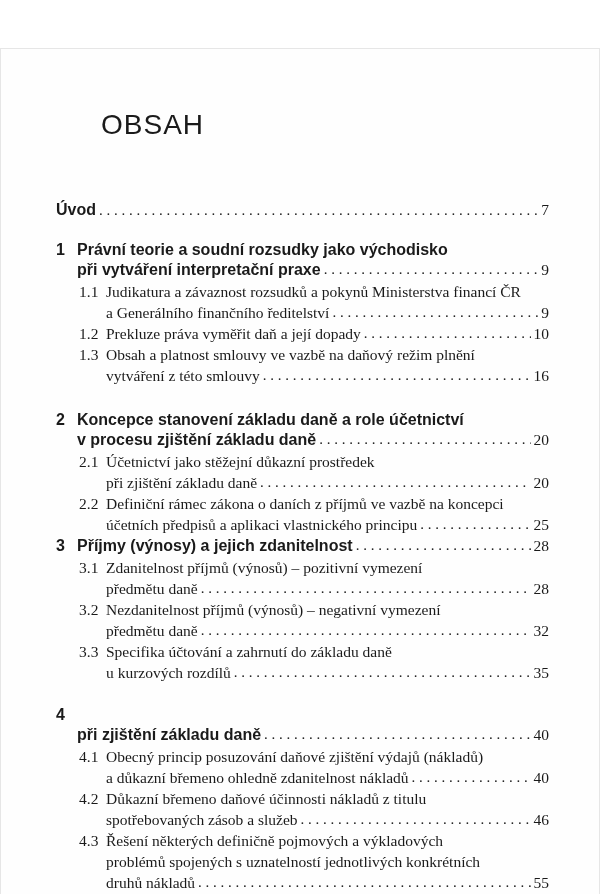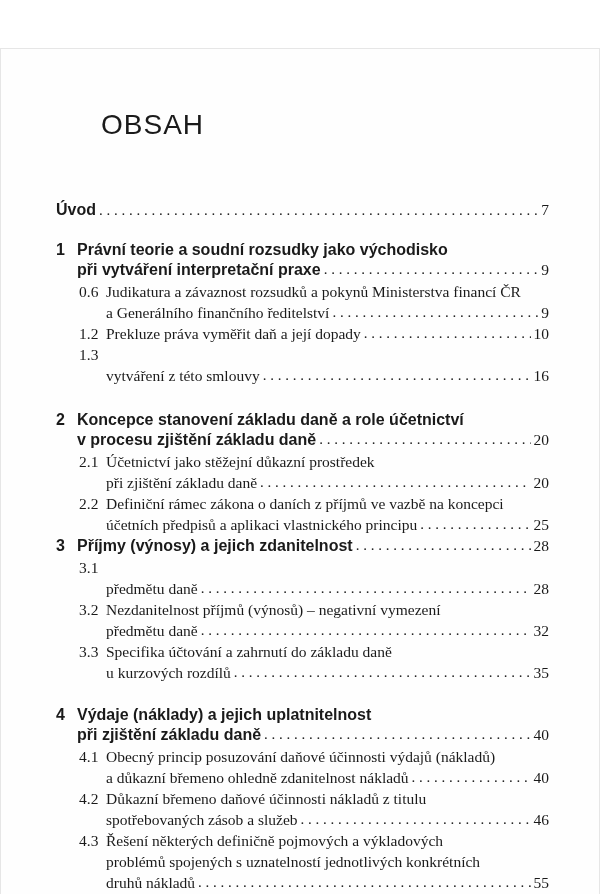--- a/index.html
+++ b/index.html
@@ -80,21 +80,21 @@
         </div>
     </div>
     <div class="line" style="top:212px">
       <div class="chapter-text">
         <span>při vytváření interpretační praxe</span>
         <span class="leader"></span>
         <span class="pg">9</span>
       </div>
     </div>
     <div class="line" style="top:234px">
-      <span class="num-section">0.6</span>
+      <span class="num-section">1.1</span>
       <div class="section-text">
           <span>Judikatura a závaznost rozsudků a pokynů Ministerstva financí ČR</span>
         </div>
     </div>
     <div class="line" style="top:255px">
       <div class="section-text">
         <span>a Generálního finančního ředitelství</span>
         <span class="leader"></span>
         <span class="pg">9</span>
       </div>
@@ -102,20 +102,23 @@
     <div class="line" style="top:276px">
       <span class="num-section">1.2</span>
       <div class="section-text">
         <span>Prekluze práva vyměřit daň a její dopady</span>
         <span class="leader"></span>
         <span class="pg">10</span>
       </div>
     </div>
     <div class="line" style="top:297px">
       <span class="num-section">1.3</span>
+      <div class="section-text">
+          <span>Obsah a platnost smlouvy ve vazbě na daňový režim plnění</span>
+        </div>
     </div>
     <div class="line" style="top:318px">
       <div class="section-text">
         <span>vytváření z této smlouvy</span>
         <span class="leader"></span>
         <span class="pg">16</span>
       </div>
     </div>
   </div>
 
@@ -165,20 +168,23 @@
     <div class="line" style="top:488px">
       <span class="num-chapter">3</span>
       <div class="chapter-text">
         <span>Příjmy (výnosy) a jejich zdanitelnost</span>
         <span class="leader"></span>
         <span class="pg">28</span>
       </div>
     </div>
     <div class="line" style="top:510px">
       <span class="num-section">3.1</span>
+      <div class="section-text">
+          <span>Zdanitelnost příjmů (výnosů) – pozitivní vymezení</span>
+        </div>
     </div>
     <div class="line" style="top:531px">
       <div class="section-text">
         <span>předmětu daně</span>
         <span class="leader"></span>
         <span class="pg">28</span>
       </div>
     </div>
     <div class="line" style="top:552px">
       <span class="num-section">3.2</span>
@@ -204,35 +210,32 @@
         <span>u kurzových rozdílů</span>
         <span class="leader"></span>
         <span class="pg">35</span>
       </div>
     </div>
   </div>
 
   <div>
     <div class="line" style="top:657px">
       <span class="num-chapter">4</span>
-      <div class="chapter-text">
-          <span>Výdaje (náklady) a jejich uplatnitelnost</span>
-        </div>
     </div>
     <div class="line" style="top:677px">
       <div class="chapter-text">
         <span>při zjištění základu daně</span>
         <span class="leader"></span>
         <span class="pg">40</span>
       </div>
     </div>
     <div class="line" style="top:699px">
       <span class="num-section">4.1</span>
       <div class="section-text">
-          <span>Obecný princip posuzování daňové účinnosti výdajů (nákladů)</span>
+          <span>Obecný princip posuzování daňové zjištění výdajů (nákladů)</span>
         </div>
     </div>
     <div class="line" style="top:720px">
       <div class="section-text">
         <span>a důkazní břemeno ohledně zdanitelnost nákladů</span>
         <span class="leader"></span>
         <span class="pg">40</span>
       </div>
     </div>
     <div class="line" style="top:741px">

